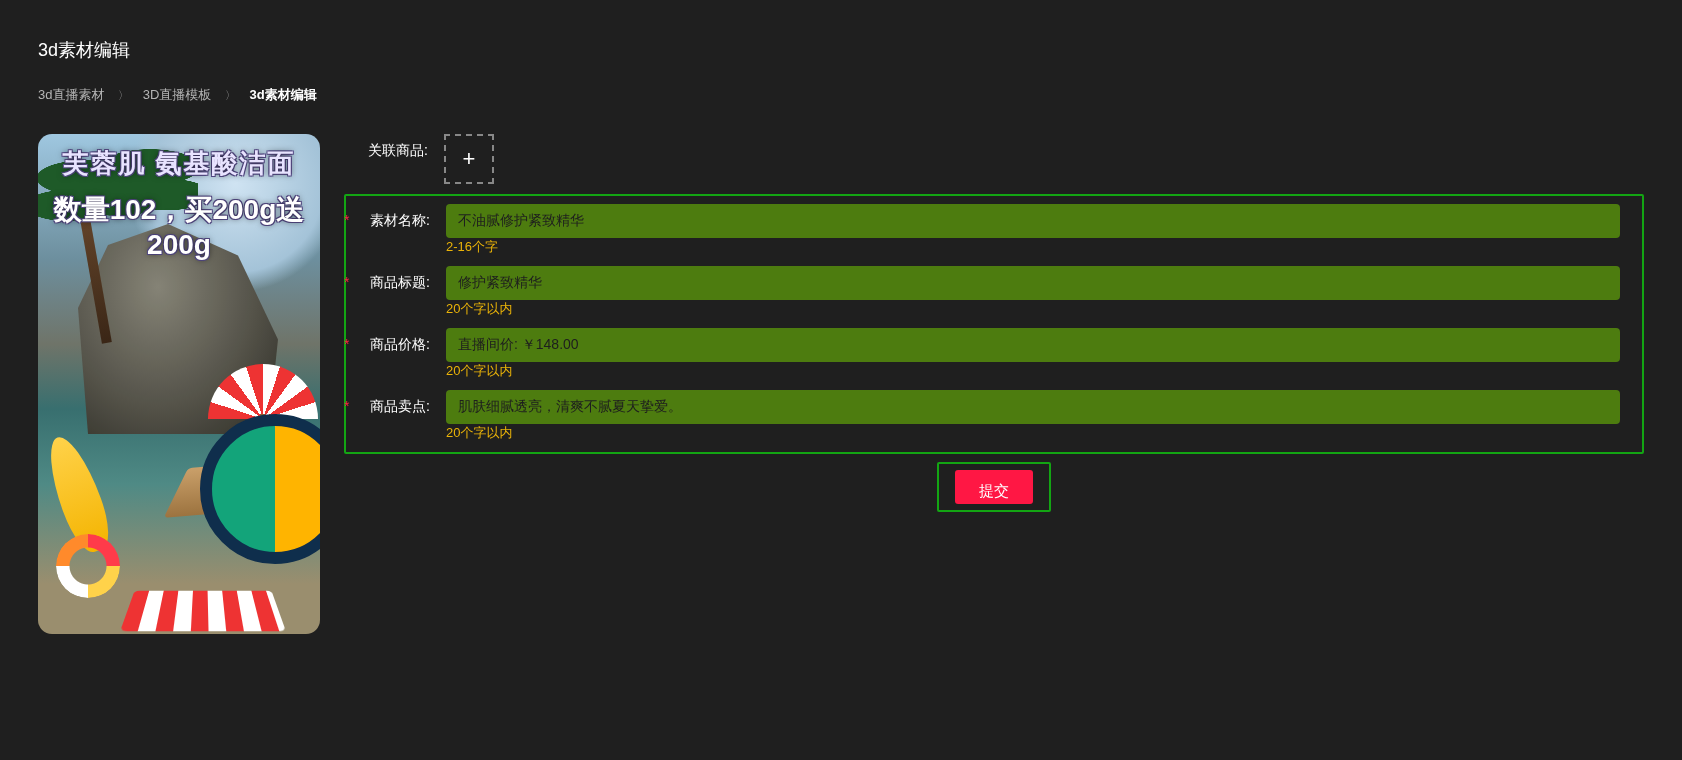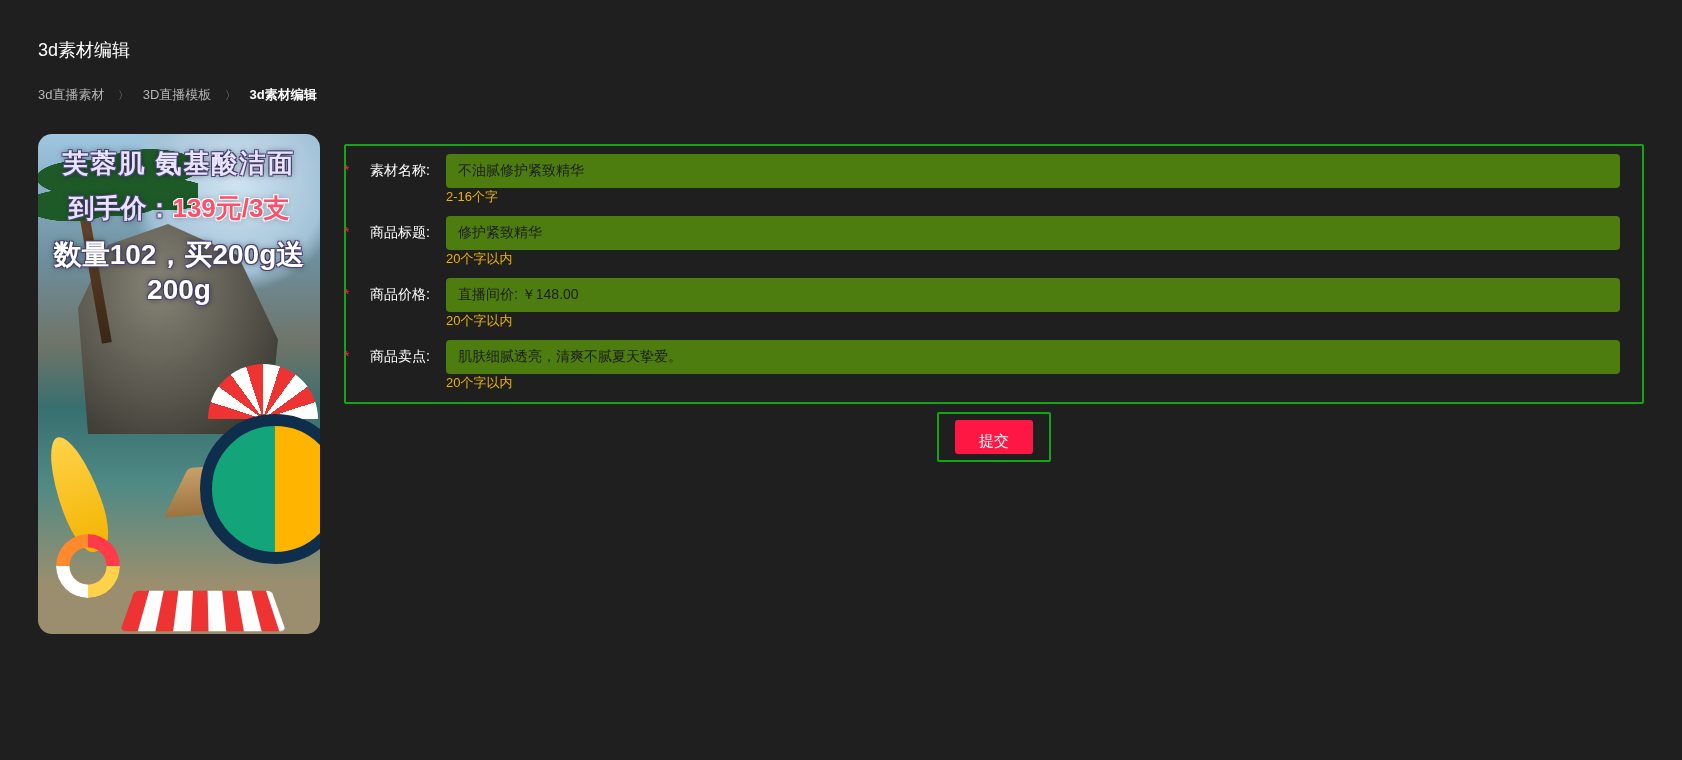--- a/index.html
+++ b/index.html
@@ -214,28 +214,31 @@
         </div>
       <div class="board"></div>
       <div class="chair"></div>
       <div class="ring"></div>
       <div class="chair2">
           <div class="mat"></div>
         </div>
       <div class="ball"></div>
       <div class="overlay-text">
         <div class="line1">芙蓉肌 氨基酸洁面</div>
-        <div class="line2">
-          <span>到手价：</span><span class="price">139元/3支</span>
-        </div>
         <div class="line3">数量102，买200g送200g</div>
       </div>
     </div>
 
     <div class="form">
+      <div class="row">
+        <div class="label">关联商品:</div>
+        <div class="add-box">
+          <span>+</span>
+        </div>
+      </div>
 
       <div class="hl1">
         <div class="row">
           <div class="label req">素材名称:</div>
           <div class="field">
             <input type="text" value="不油腻修护紧致精华" style="">
             <div class="hint">2-16个字</div>
           </div>
         </div>
         <div class="row">

